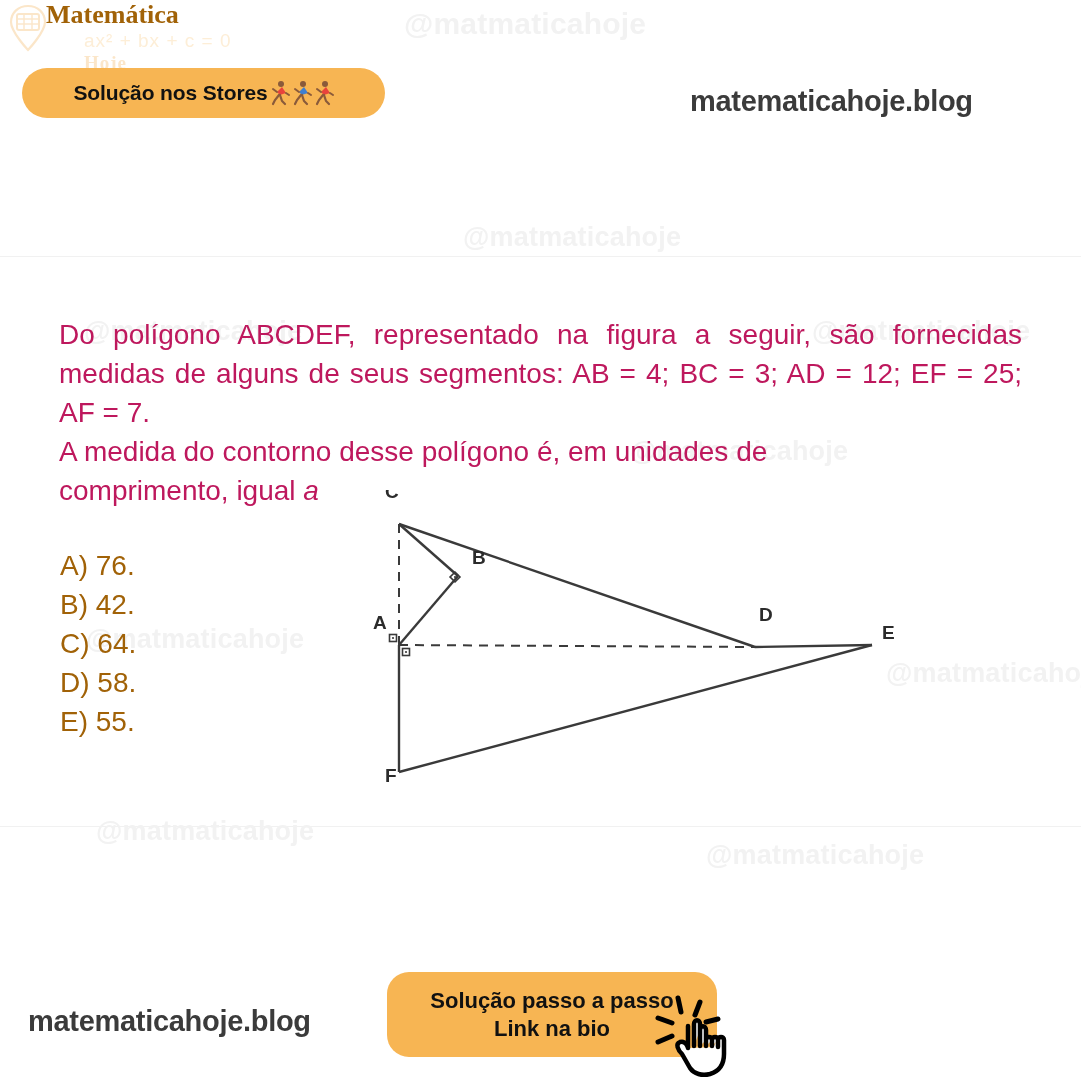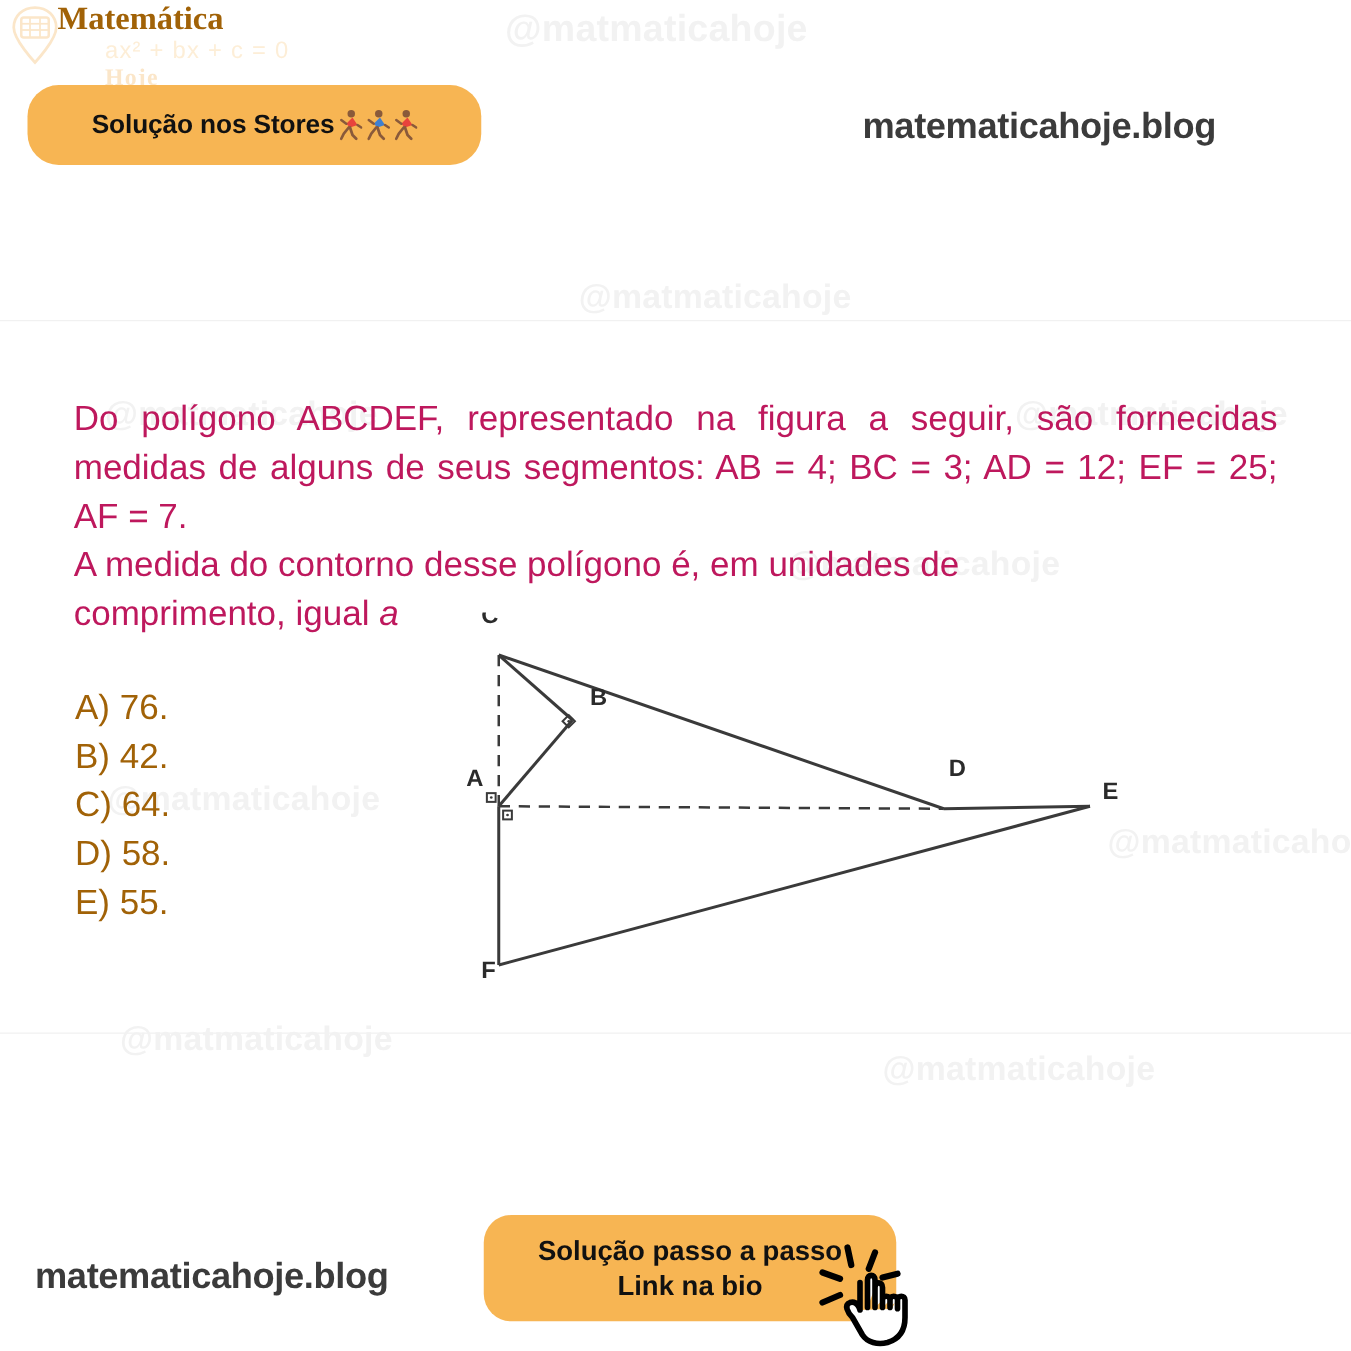--- a/index.html
+++ b/index.html
@@ -91,21 +91,21 @@
     width: 40px;
     height: 48px;
   }
 
   
   .pill-top {
     position: absolute;
     left: 22px;
     top: 68px;
     width: 363px;
-    height: 64px;
+    height: 50px;
     background: #f7b553;
     border-radius: 25px;
     display: flex;
     align-items: center;
     justify-content: center;
     box-sizing: border-box;
   }
   .pill-top-label {
     font-size: 21px;
     font-weight: bold;

